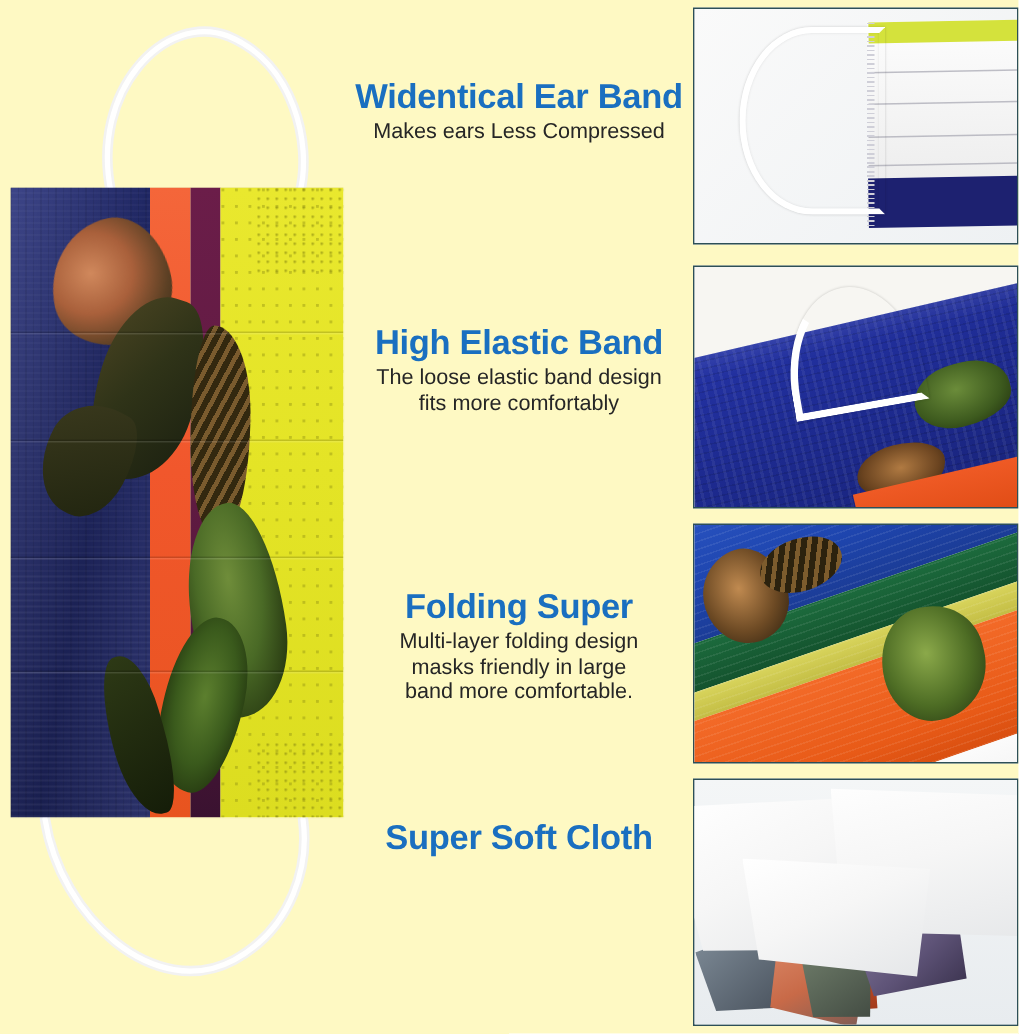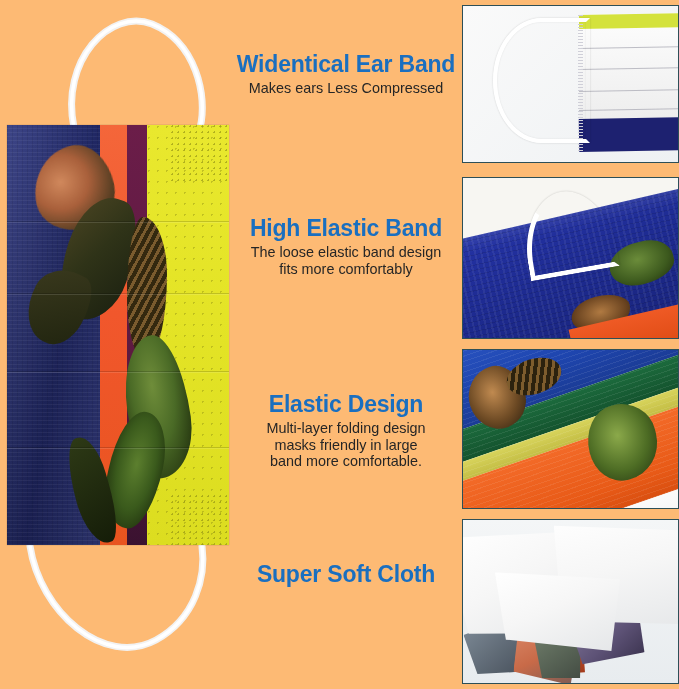--- a/index.html
+++ b/index.html
@@ -2,21 +2,21 @@
 <html><head>
 <meta charset="utf-8">
 <style>
   * { margin:0; padding:0; box-sizing:border-box; }
   html,body{
     width:679px; height:689px;
     background:#ffffff;
     font-family:"Liberation Sans", sans-serif;
     overflow:hidden;
   }
-  #page{ position:relative; width:679px; height:689px; background:#fdba74; }
+  #page{ position:relative; width:679px; height:689px; background:#fef9c3; }
 
   
   .hero{ position:absolute; left:0; top:0; width:232px; height:689px; }
 
   .earloop{ position:absolute; left:0; top:0; width:232px; height:689px; }
 
   .mask-body{
     position:absolute; left:7px; top:125px; width:222px; height:420px;
     overflow:hidden;
     box-shadow:0 0 1px rgba(0,0,0,.35);
@@ -113,21 +113,21 @@
     color:#1a6fc0; font-size:23px; font-weight:bold; letter-spacing:-.2px;
     line-height:1.05; white-space:nowrap;
   }
   .block p{
     color:#262626; font-size:14.4px; line-height:1.14; margin-top:4px;
     font-weight:400;
   }
   #b1{ top:52px; }
   #b2{ top:216px; }
   #b3{ top:392px; }
-  #b4{ top:562px; }
+  #b4{ top:546px; }
 
   
   .panel{
     position:absolute; left:462px; width:217px;
     border:1.5px solid #2d4f57;
     background:#fafbfc; overflow:hidden;
   }
   #p1{ top:5px;   height:158px; }
   #p2{ top:177px; height:162px; }
   #p3{ top:349px; height:160px; }
@@ -281,21 +281,21 @@
 
     <div class="block" id="b2">
       <h2>High Elastic Band</h2>
       <p>
         <span>The loose elastic band design</span><br>
         <span>fits more comfortably</span>
       </p>
     </div>
 
     <div class="block" id="b3">
-      <h2>Elastic Design</h2>
+      <h2>Folding Super</h2>
       <p>
         <span>Multi-layer folding design</span><br>
         <span>masks friendly in large</span><br>
         <span>band more comfortable.</span>
       </p>
     </div>
 
     <div class="block" id="b4">
       <h2>Super Soft Cloth</h2>
     </div>

